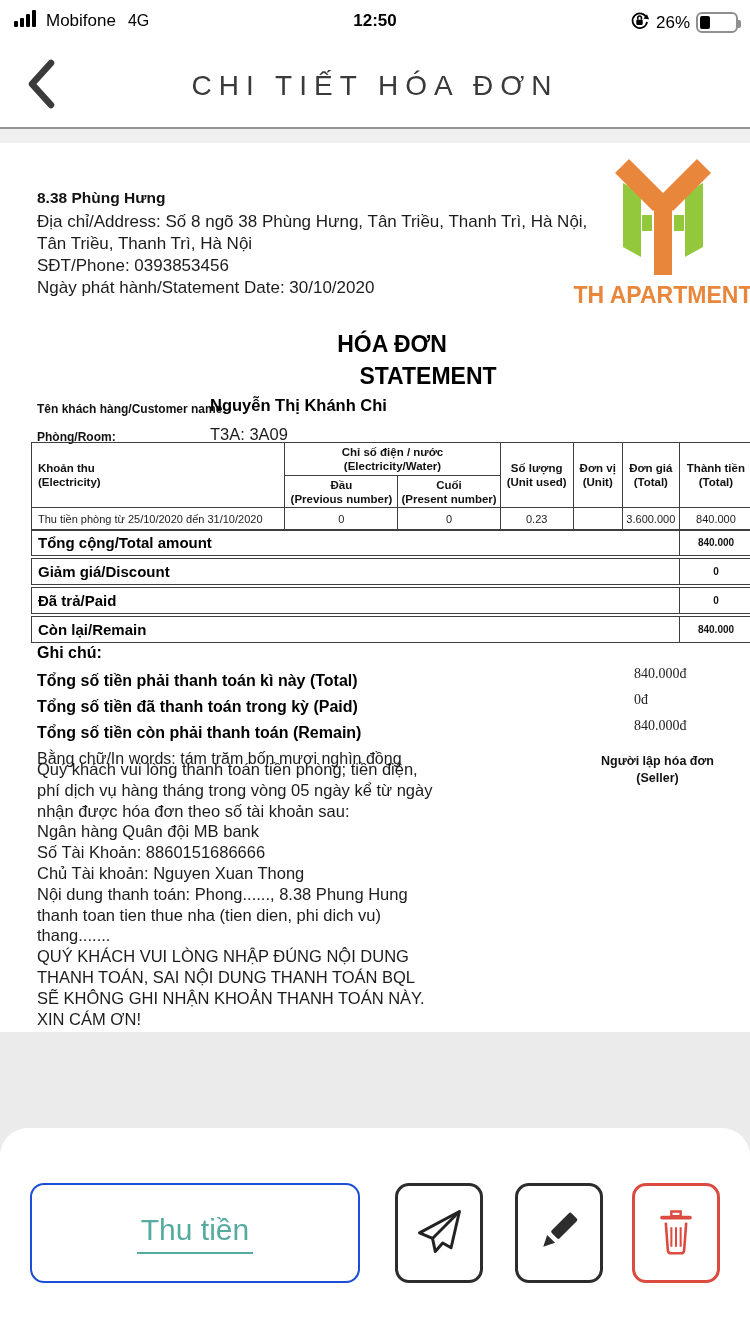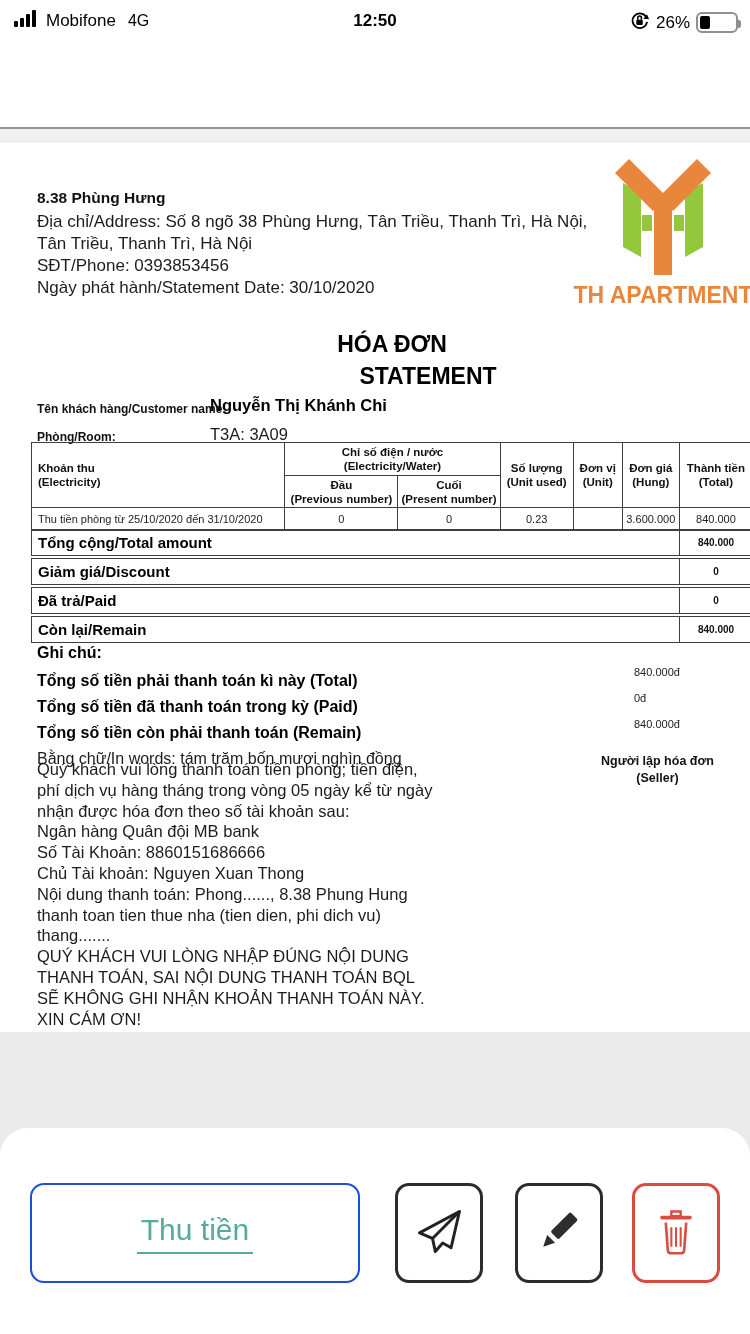--- a/index.html
+++ b/index.html
@@ -54,21 +54,21 @@
 
   .summary{position:absolute;left:14px;top:386px;width:722px;}
   .srow{display:flex;border:1px solid #3f3f3f;height:25px;margin-bottom:2px;box-sizing:content-box;}
   .srow .slabel{flex:1;font-size:15px;font-weight:700;color:#000;line-height:25px;padding-left:6px;}
   .srow .svalue{width:72px;border-left:1px solid #3f3f3f;text-align:center;font-size:10px;font-weight:700;line-height:25px;color:#111;}
 
   .notes{position:absolute;left:20px;top:501px;width:500px;}
   .notes-heading{font-size:16px;font-weight:700;color:#000;margin-bottom:6px;}
   .note-line{font-size:16px;font-weight:700;color:#000;line-height:26px;}
   .note-words{font-size:16px;color:#1c1c1c;line-height:26px;}
-  .note-val{position:absolute;left:617px;font-size:11px;color:#222;}
+  .note-val{position:absolute;left:617px;font-size:14px;color:#222;font-family:Liberation Serif, serif;}
   .nv0{top:523px;} .nv1{top:549px;} .nv2{top:575px;}
 
   .paragraph{position:absolute;left:20px;top:616px;width:490px;font-size:16.5px;line-height:20.8px;
              white-space:pre-line;color:#1c1c1c;}
   .seller{position:absolute;left:553px;top:610px;width:175px;text-align:center;
           font-size:12.5px;font-weight:700;color:#111;line-height:17px;}
 
   
   .bottom-bg{position:absolute;top:1032px;left:0;width:750px;height:302px;background:#ebebeb;}
   .sheet{position:absolute;top:1128px;left:0;width:750px;height:206px;background:#fff;border-radius:28px 28px 0 0;}
@@ -110,20 +110,30 @@
         </svg>
       </span>
       <span class="sb-batt-pct">26%</span>
       <span class="battery">
         <span class="fill"></span>
           <span class="nub"></span>
       </span>
     </div>
   </div>
 
+  <div class="navbar">
+    <div class="back-btn">
+      <span>
+        <svg width="32" height="52" viewBox="0 0 32 52">
+          <path d="M27 5 L8 26 L27 47" fill="none" stroke="#3b3b3b" stroke-width="6.5" stroke-linecap="round" stroke-linejoin="round"></path>
+        </svg>
+      </span>
+    </div>
+    <div class="nav-title">CHI TIẾT HÓA ĐƠN</div>
+  </div>
   <div class="nav-divider"></div>
   <div class="nav-strip"></div>
 
   <div class="doc">
 
     <div class="biz-name">8.38 Phùng Hưng</div>
     <div class="biz-lines">
       <div>Địa chỉ/Address: Số 8 ngõ 38 Phùng Hưng, Tân Triều, Thanh Trì, Hà Nội,</div>
       <div>Tân Triều, Thanh Trì, Hà Nội</div>
       <div>SĐT/Phone: 0393853456</div>
@@ -167,21 +177,21 @@
           <tr>
         <th class="th-tall" rowspan="2" style="text-align:left;padding-left:6px;">Khoản thu
 (Electricity)</th>
         <th class="th-tall" colspan="2">Chỉ số điện / nước
 (Electricity/Water)</th>
         <th class="th-tall" rowspan="2">Số lượng
 (Unit used)</th>
         <th class="th-tall" rowspan="2">Đơn vị
 (Unit)</th>
         <th class="th-tall" rowspan="2">Đơn giá
-(Hung)</th>
+(Total)</th>
         <th class="th-tall" rowspan="2">Thành tiền
 (Total)</th>
       </tr>
       <tr>
         <th class="th-sub">Đầu
 (Previous number)</th>
         <th class="th-sub">Cuối
 (Present number)</th>
       </tr>
       <tr>

